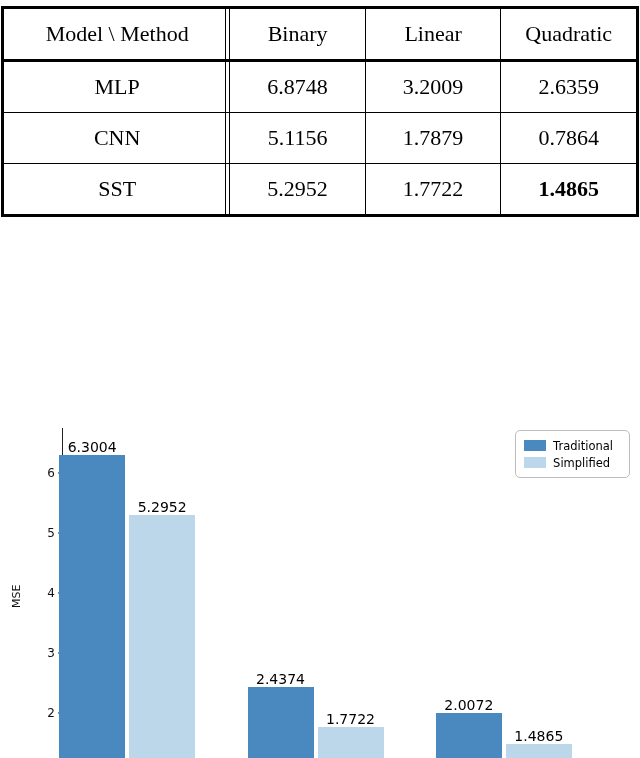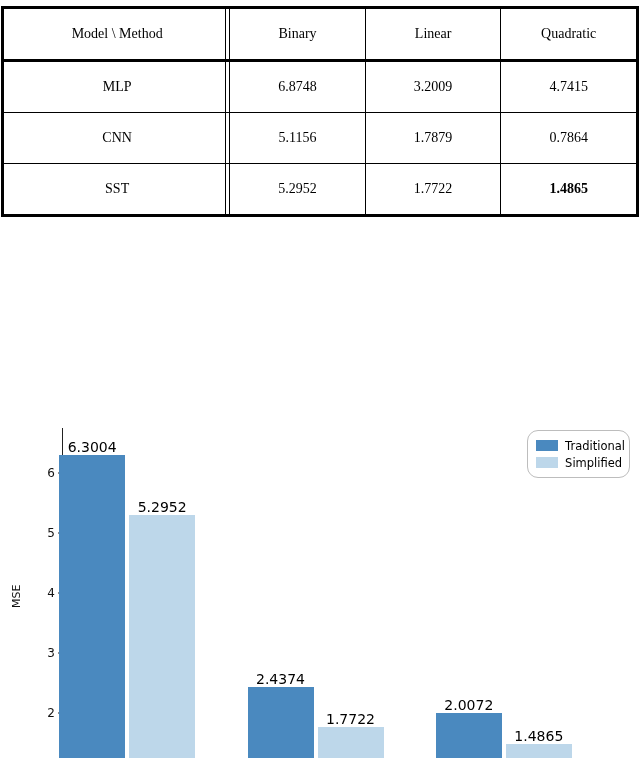--- a/index.html
+++ b/index.html
@@ -26,21 +26,21 @@
   table.results {
     border-collapse: collapse;
     width: 638px;
     margin: 0 1px;
     table-layout: fixed;
   }
   table.results td {
     text-align: center;
     vertical-align: middle;
     font-family: "Liberation Serif", serif;
-    font-size: 14px;
+    font-size: 22px;
     height: 50px;
     padding: 0;
   }
   
   table.results {
     border: 3px solid #000;
   }
   .hline-thick { border-bottom: 3px solid #000 !important; }
   .hline-thin  { border-bottom: 1.6px solid #000 !important; }
   .vline-thin-left { border-left: 1.6px solid #000 !important; }
@@ -130,24 +130,24 @@
     font-family: "DejaVu Sans", sans-serif;
     white-space: nowrap;
     transform: translateX(-50%);
   }
   .legend {
     position: absolute;
     right: 10px;
     top: 32px;
     border: 1px solid #bdbdbd;
     background: #ffffff;
-    padding: 6px 4px 6px 8px;
+    padding: 6px 16px 6px 8px;
     font-size: 11.5px;
     font-family: "DejaVu Sans", sans-serif;
-    border-radius: 11px;
+    border-radius: 5px;
     line-height: 16px;
   }
   .legend-row {
     display: flex;
     align-items: center;
     gap: 7px;
     height: 17px;
   }
   .legend-swatch {
     width: 22px;
@@ -165,21 +165,21 @@
         <td class="col-model hline-thick">Model \ Method</td>
         <td class="col-data hline-thick dbl">Binary</td>
         <td class="col-data hline-thick vline-thin-left">Linear</td>
         <td class="col-data hline-thick vline-thin-left">Quadratic</td>
       </tr>
 
       <tr>
         <td class="col-model hline-thin">MLP</td>
         <td class="col-data hline-thin dbl">6.8748</td>
         <td class="col-data hline-thin vline-thin-left">3.2009</td>
-        <td class="col-data hline-thin vline-thin-left">4.7415</td>
+        <td class="col-data hline-thin vline-thin-left">2.6359</td>
       </tr>
 
       <tr>
         <td class="col-model hline-thin">CNN</td>
         <td class="col-data hline-thin dbl">5.1156</td>
         <td class="col-data hline-thin vline-thin-left">1.7879</td>
         <td class="col-data hline-thin vline-thin-left">0.7864</td>
       </tr>
 
       <tr>

